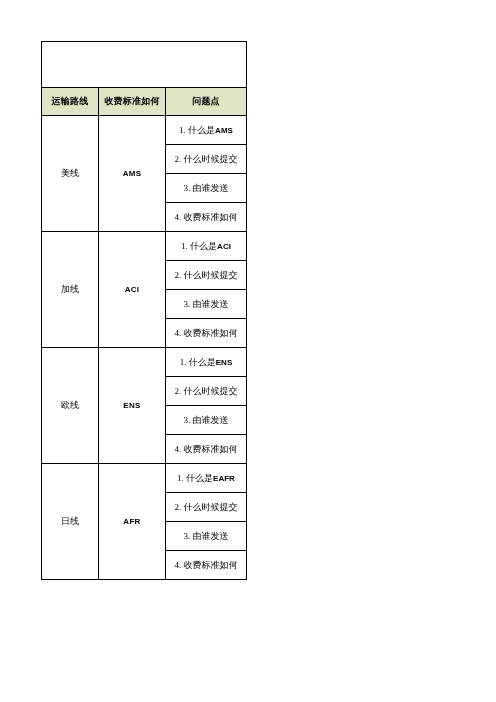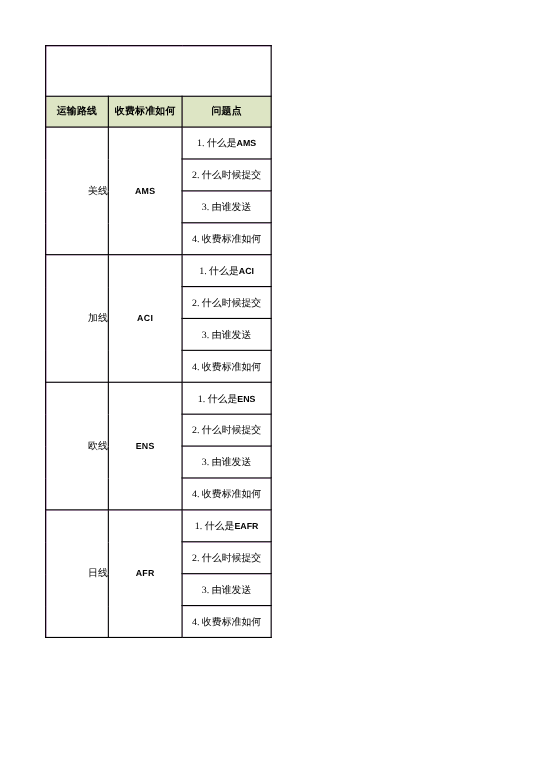--- a/index.html
+++ b/index.html
@@ -66,21 +66,20 @@
   
   td.route-cell,
   td.fee-cell {
     text-align: center;
     font-size: 9px;
     color: #000000;
     line-height: 1.2;
   }
   td.route-cell {
     font-family: "Liberation Serif", "DejaVu Serif", serif;
-    text-align: right;
   }
   td.fee-cell {
     font-family: "Liberation Sans", "DejaVu Sans", sans-serif;
     font-weight: bold;
     font-size: 8px;
     letter-spacing: 0.3px;
   }
 
   
   td.issue-cell {

